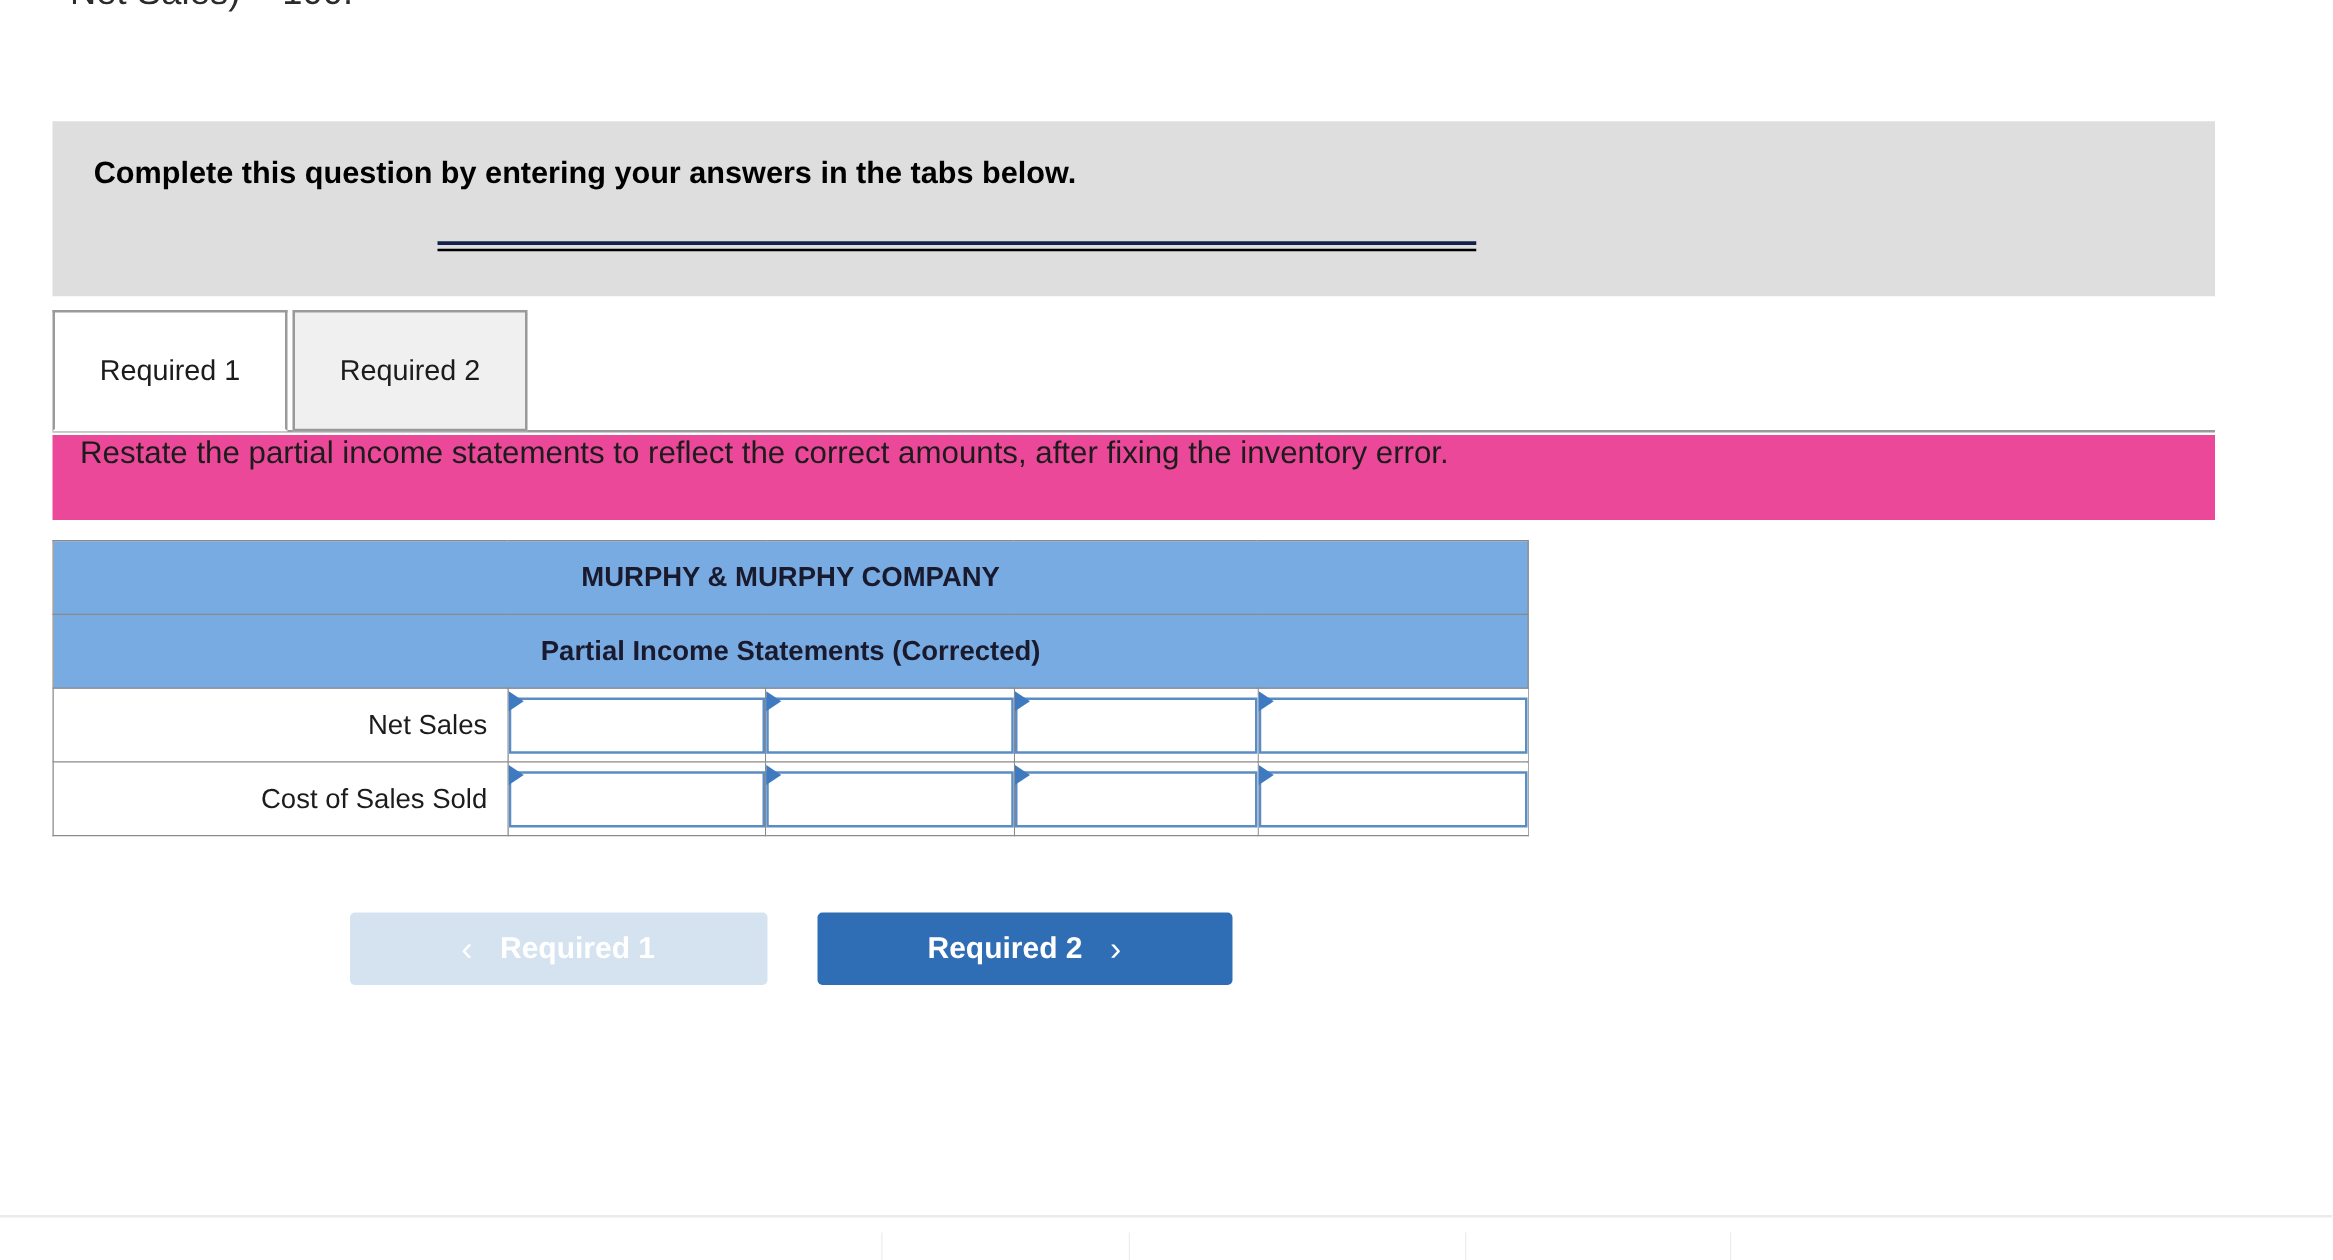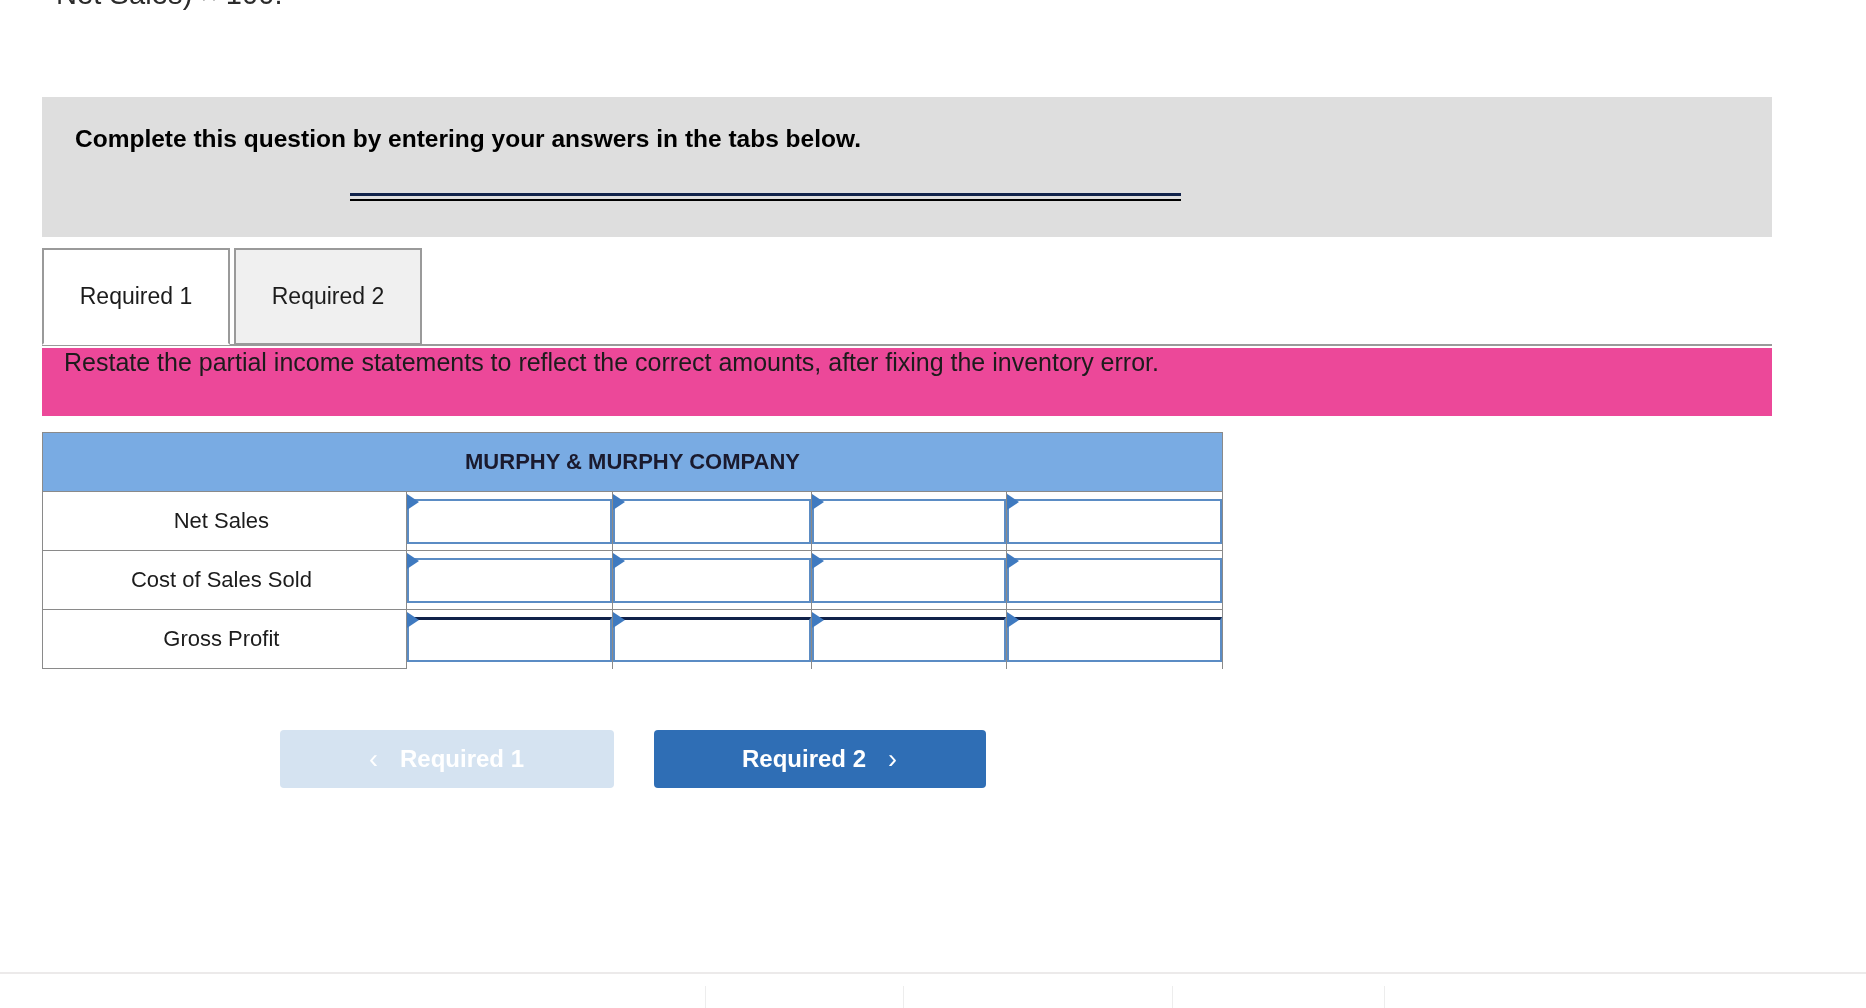--- a/index.html
+++ b/index.html
@@ -110,21 +110,21 @@
     font-size: 22px;
     font-weight: bold;
     color: #1a1a2e;
   }
   .hdr-blank { background: #79abe3; }
   .rowlabel {
     background: #ffffff;
     font-size: 22px;
     color: #1c1c1c;
     padding-left: 10px !important;
-    text-align: center;
+    text-align: right;
     height: 47px;
   }
   .cellwrap {
     position: relative;
     background: #ffffff;
     padding: 0 !important;
     border: 1px solid #8a8a8a;
   }
   .inputbox {
     position: relative;
@@ -238,20 +238,23 @@
       <col style="width:308px">
       <col style="width:175px">
       <col style="width:168px">
       <col style="width:165px">
       <col style="width:183px">
     </colgroup>
     <tbody>
       <tr>
         <td class="hdr" colspan="5">MURPHY &amp; MURPHY COMPANY</td>
       </tr>
+      <tr>
+        <td class="hdr" colspan="5">Partial Income Statements (Corrected)</td>
+      </tr>
 
       <tr>
         <td class="rowlabel">Net Sales</td>
         <td class="cellwrap">
           <div class="inputbox"></div>
           <span class="marker"></span>
         </td>
         <td class="cellwrap">
           <div class="inputbox"></div>
           <span class="marker"></span>
@@ -279,39 +282,20 @@
         <td class="cellwrap">
           <div class="inputbox"></div>
           <span class="marker"></span>
         </td>
         <td class="cellwrap">
           <div class="inputbox"></div>
           <span class="marker"></span>
         </td>
       </tr>
 
-      <tr class="total-top total-row">
-        <td class="rowlabel">Gross Profit</td>
-        <td class="cellwrap">
-          <div class="inputbox"></div>
-          <span class="marker"></span>
-        </td>
-        <td class="cellwrap">
-          <div class="inputbox"></div>
-          <span class="marker"></span>
-        </td>
-        <td class="cellwrap">
-          <div class="inputbox"></div>
-          <span class="marker"></span>
-        </td>
-        <td class="cellwrap">
-          <div class="inputbox"></div>
-          <span class="marker"></span>
-        </td>
-      </tr>
     </tbody>
   </table>
 
   <div class="double-rule"></div>
   <div class="double-rule2"></div>
 
   <div class="navwrap">
     <button class="navbtn prev">
       <span class="chev">‹</span>
       <span>Required 1</span>

